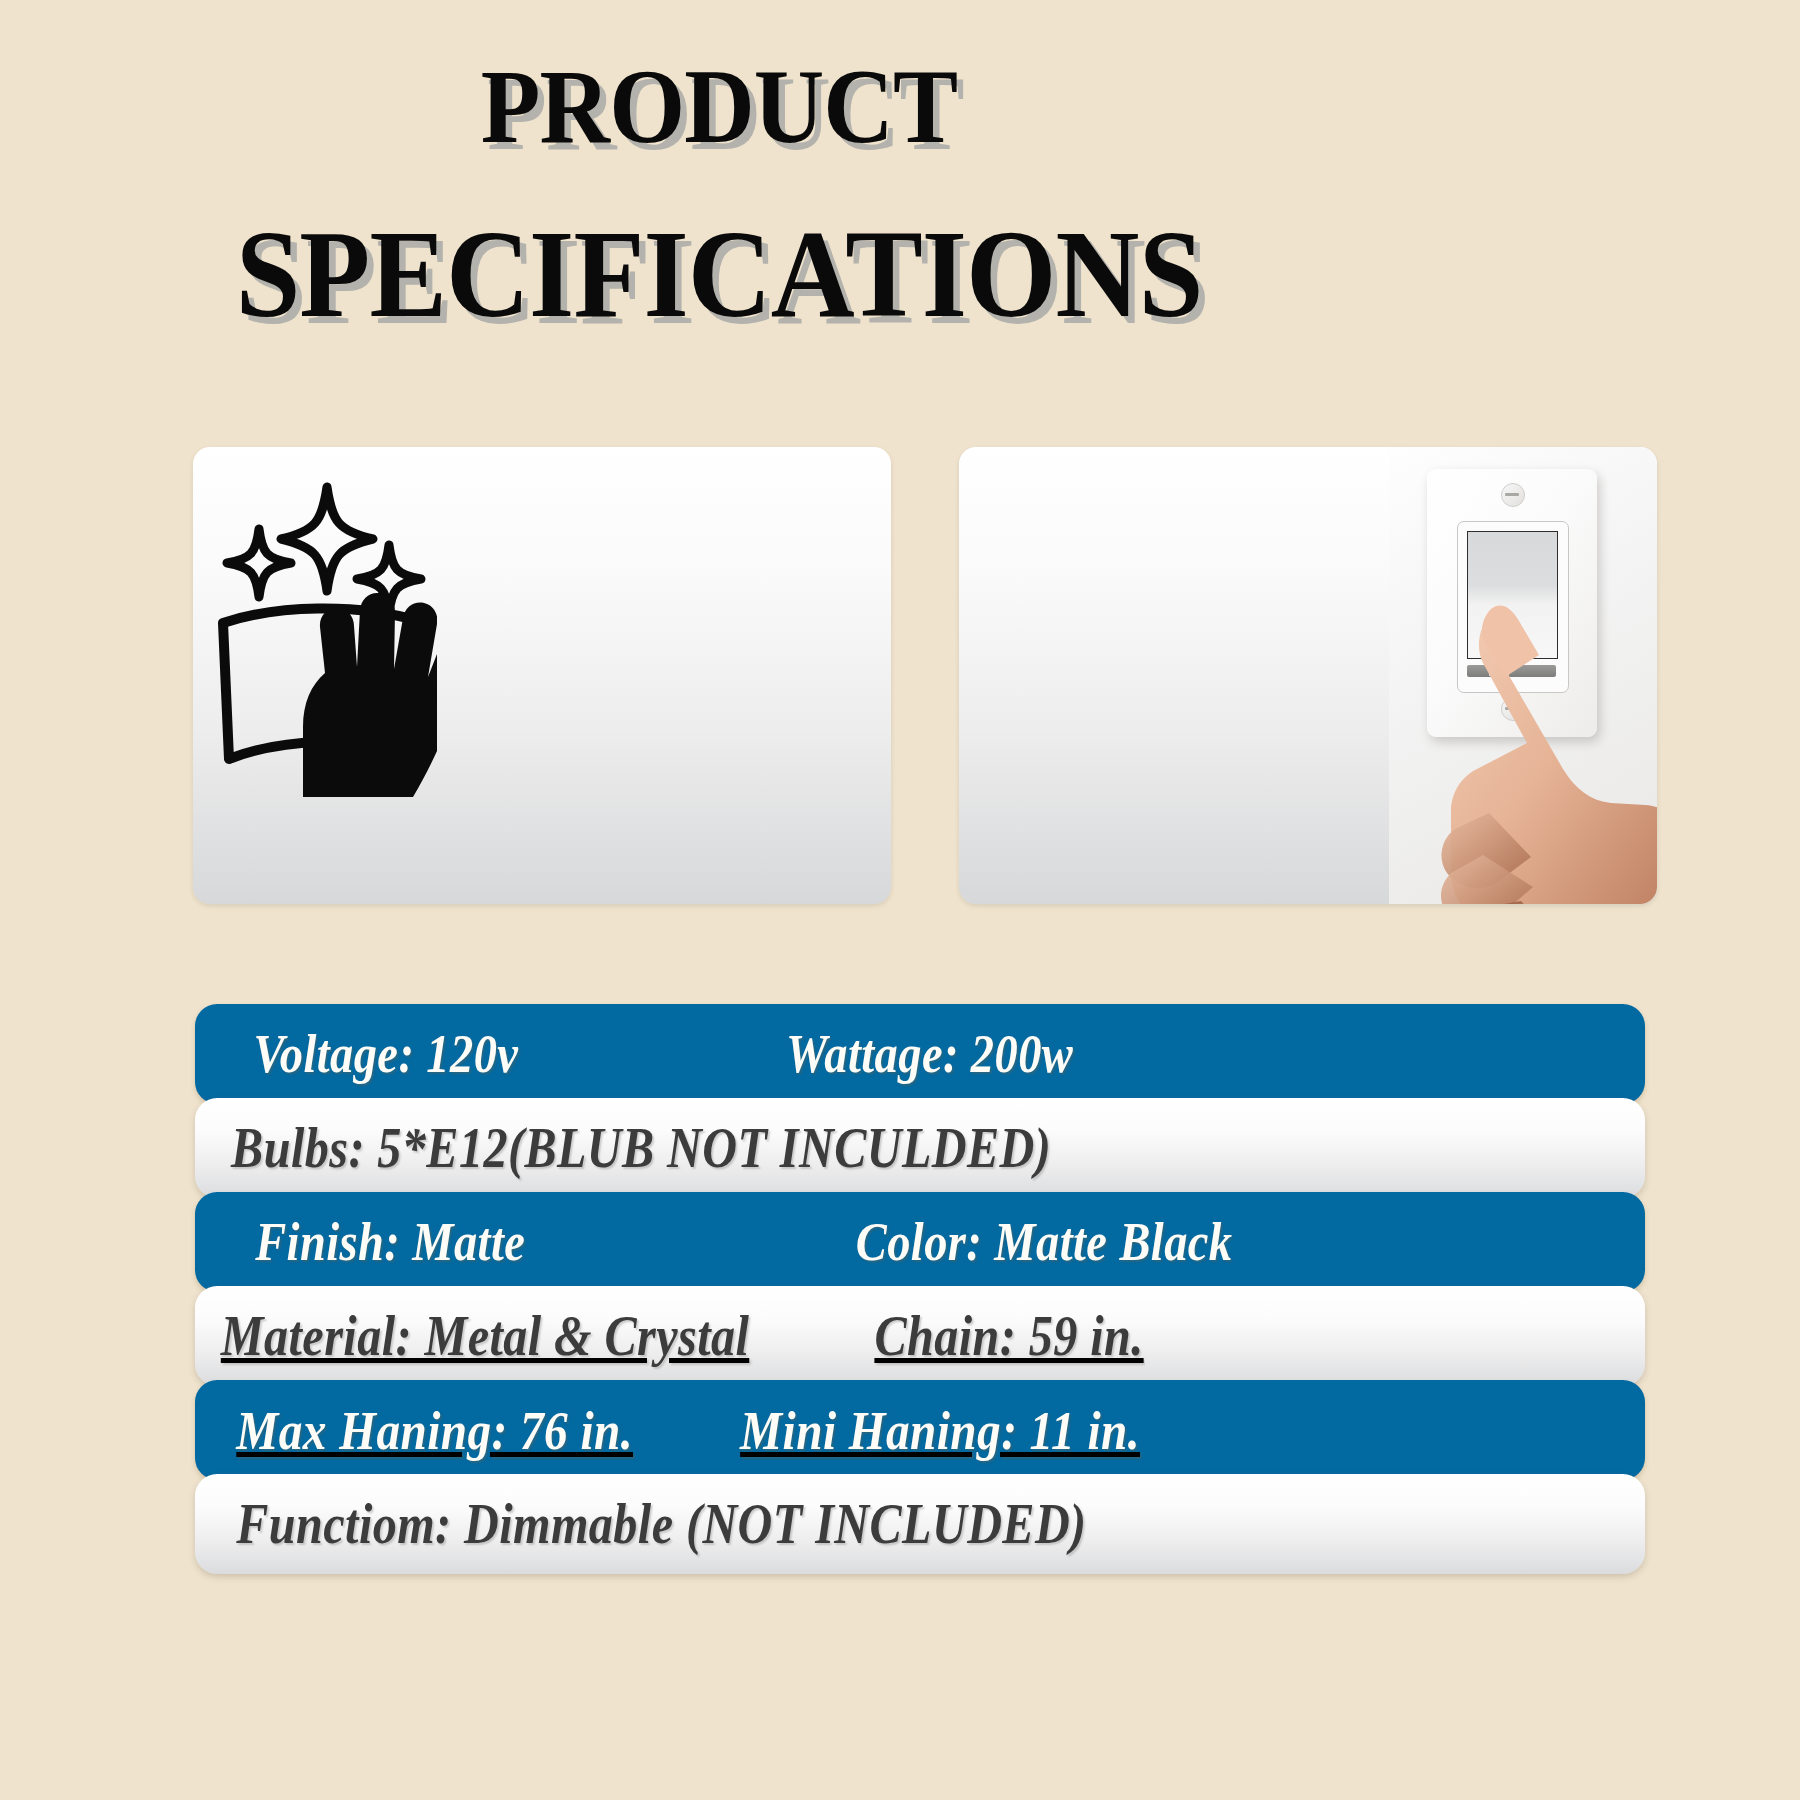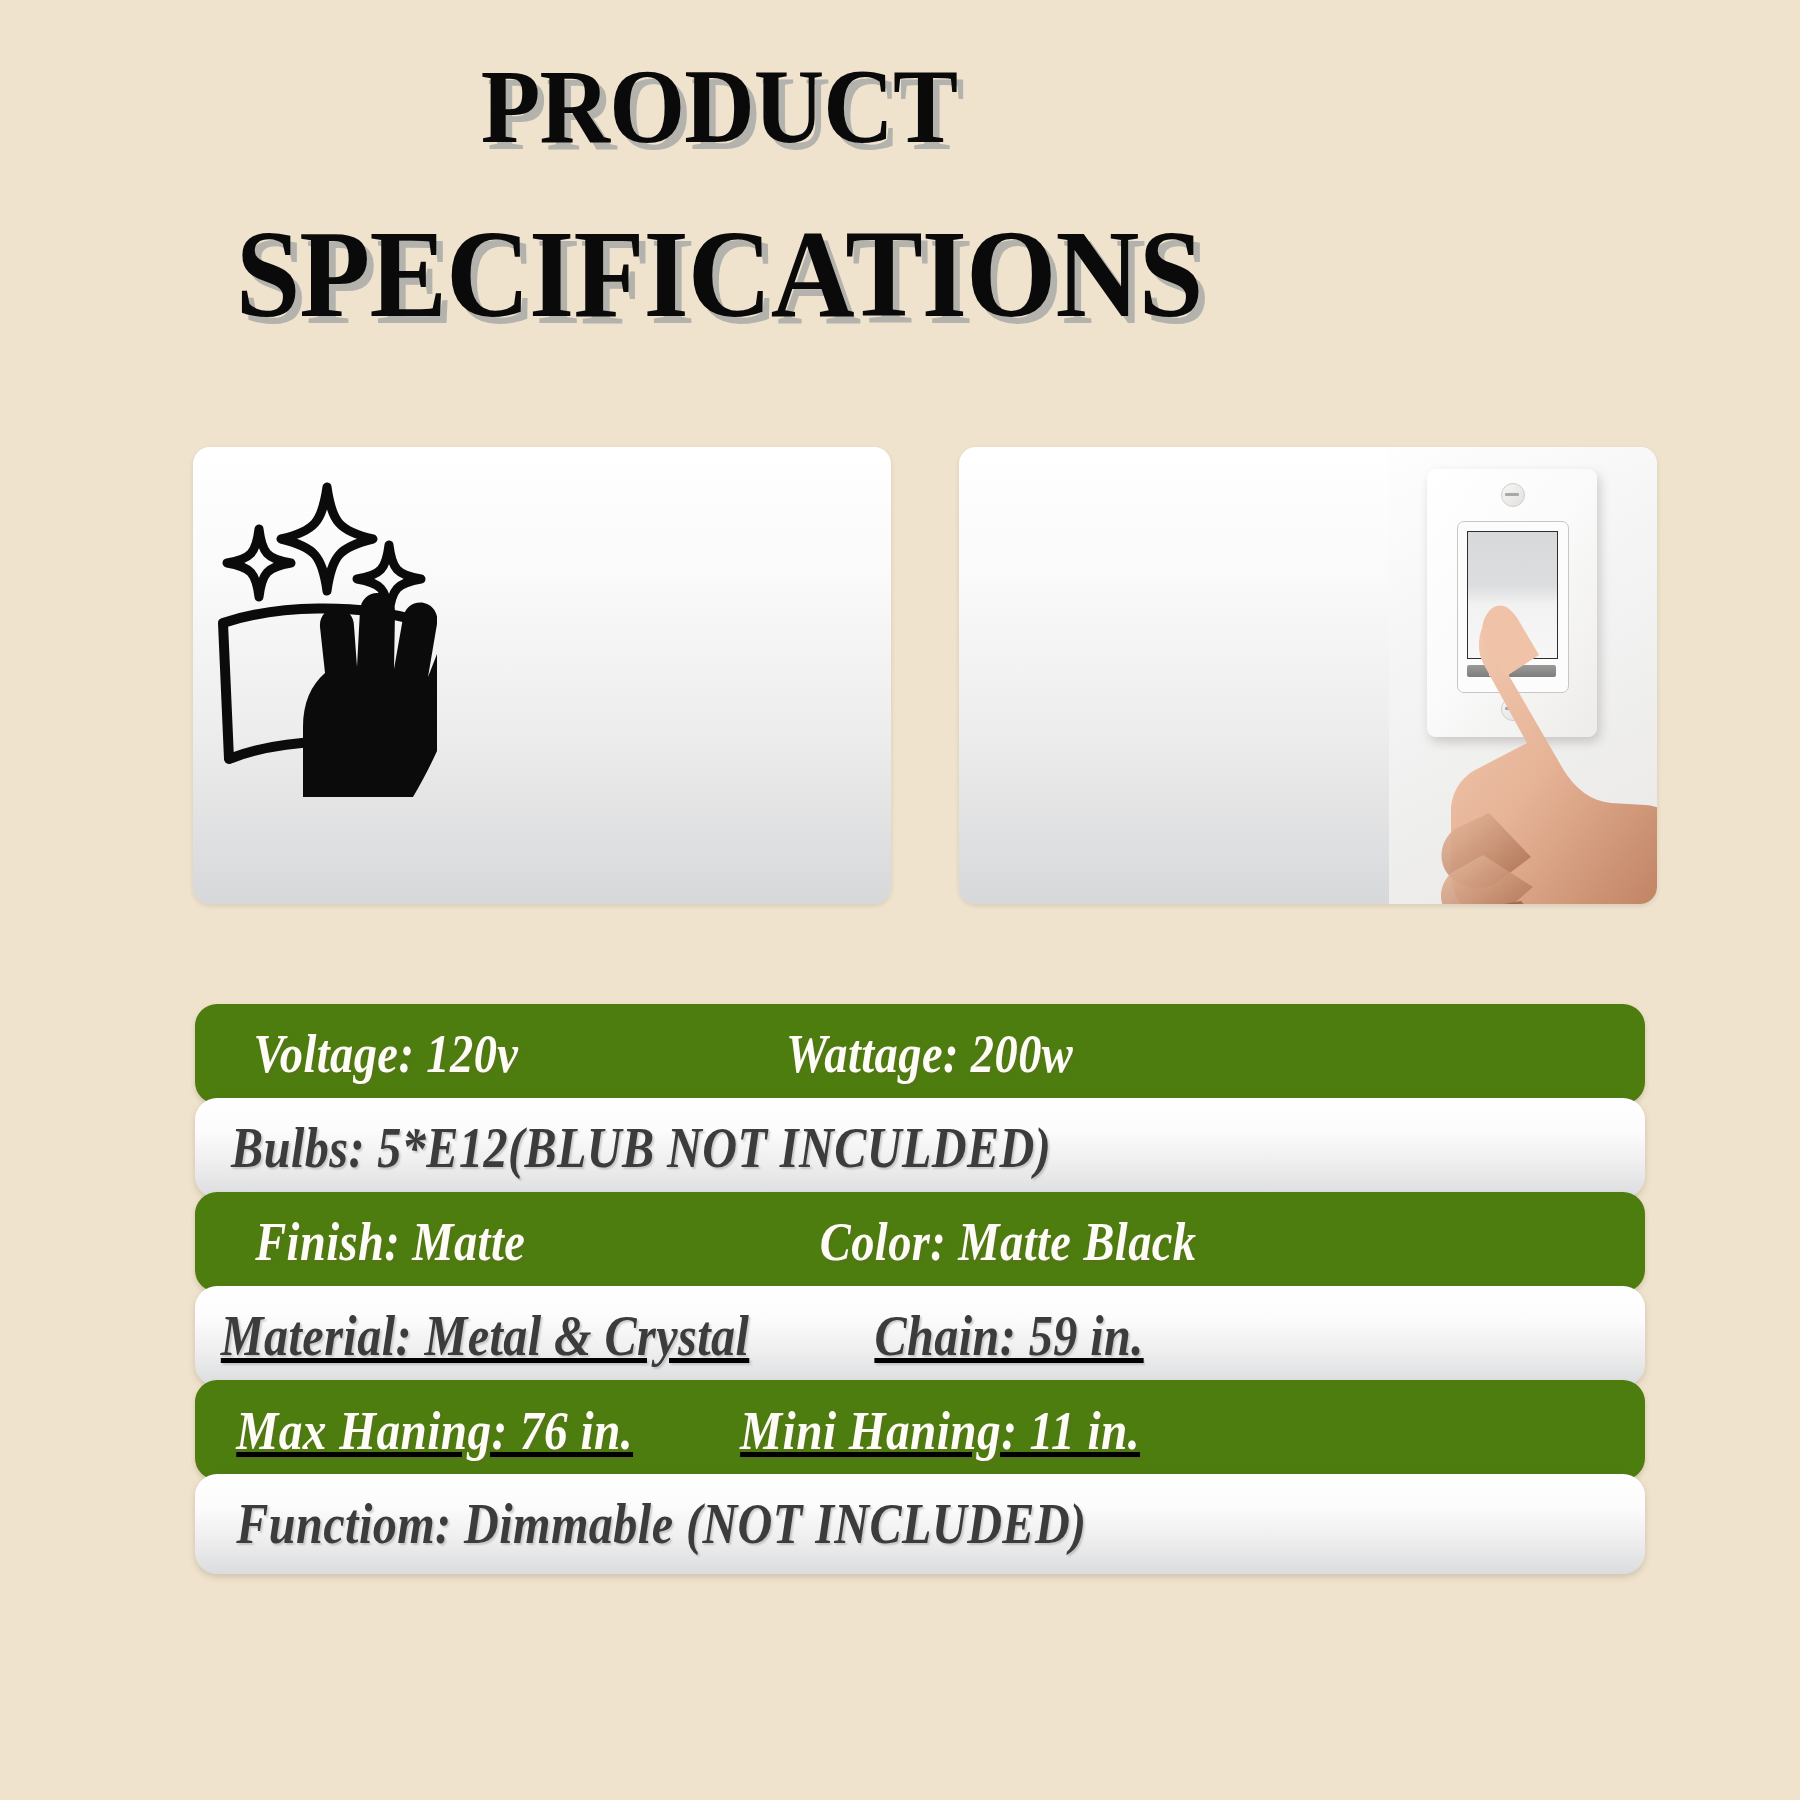--- a/index.html
+++ b/index.html
@@ -91,30 +91,30 @@
     position:absolute;left:46px;top:150px;width:252px;height:330px;
   }
 
   
   .spec-bar{
     position:absolute;left:195px;width:1450px;height:100px;
     border-radius:22px;
     display:flex;align-items:center;
   }
   .spec-bar.tan{
-    background:#4d7c0f;
+    background:#0369a1;
     box-shadow:0 3px 5px rgba(150,125,85,0.30);
   }
   .spec-bar.light{
     background:linear-gradient(180deg,#FFFFFF 0%,#FCFCFC 32%,#EEEEEF 66%,#DBDCDE 100%);
     box-shadow:0 3px 6px rgba(130,120,105,0.30);
   }
   #bar-0{ top:1004px; }
   #bar-1{ top:1098px;align-items:center; }
-  #bar-2{ top:1192px; }
+  #bar-2{ top:1192px;gap:36px; }
   #bar-3{ top:1286px;text-decoration:underline; }
   #bar-4{ top:1380px;text-decoration:underline; }
   #bar-5{ top:1474px; }
 
   .spec-text{
     font-family:"Liberation Serif", serif;
     font-weight:700;
     font-style:italic;
     white-space:nowrap;
     transform:scaleX(0.86);

